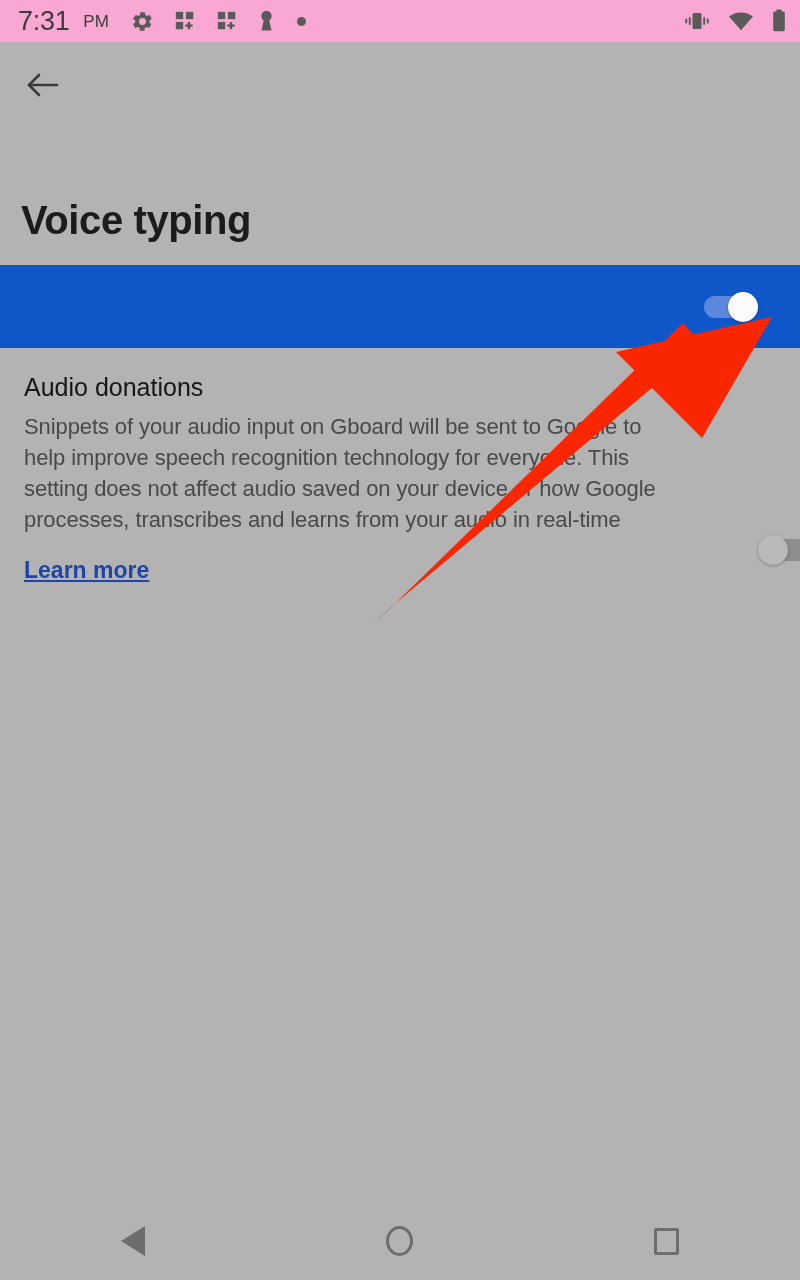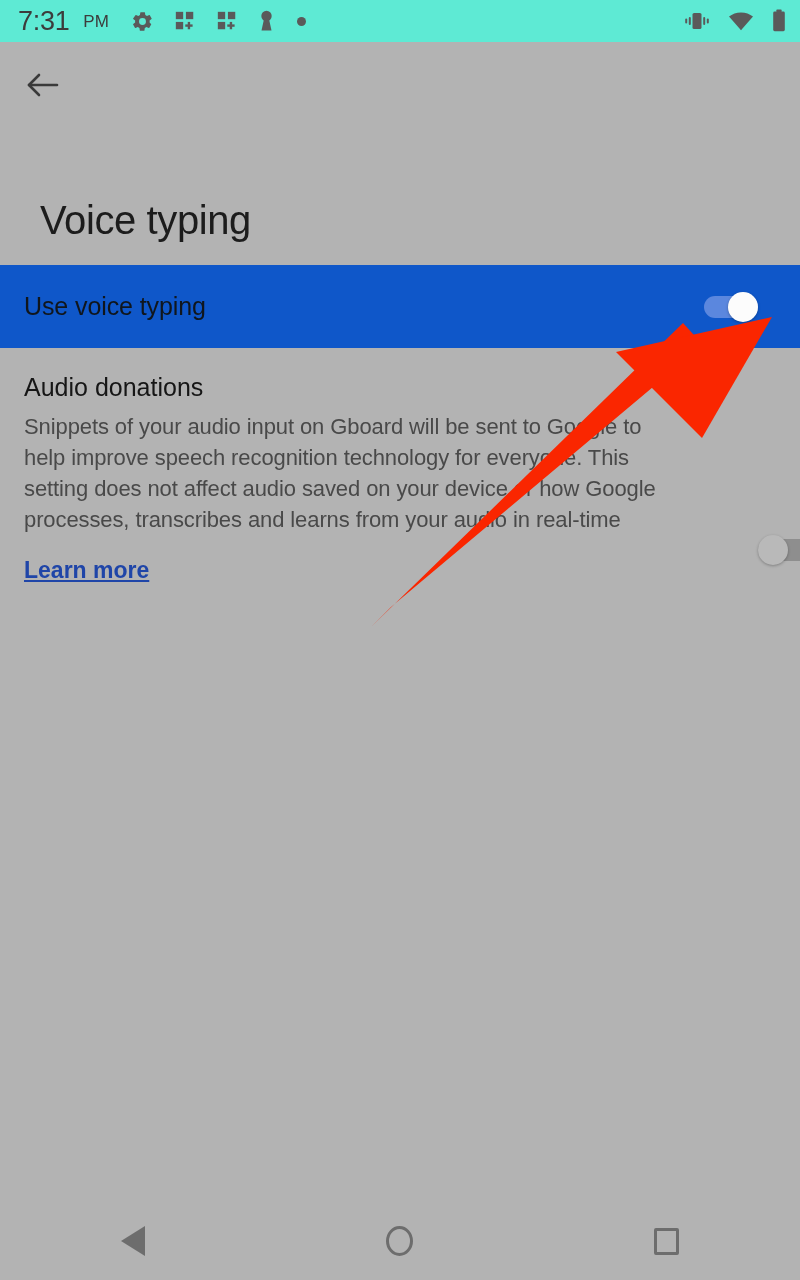--- a/index.html
+++ b/index.html
@@ -24,21 +24,21 @@
   }
 
   
   #status-bar {
     position: absolute;
     left: 0; top: 0;
     width: 800px; height: 42px;
     display: flex;
     align-items: center;
     padding: 0 14px 0 18px;
-    background: #5eead4;
+    background: #f9a8d4;
     gap: 33px;
   }
   #status-left {
     display: flex;
     align-items: center;
     gap: 0;
   }
   .clock-time {
     font-size: 27px;
     color: #3c3c3c;
@@ -80,24 +80,24 @@
     left: 18px; top: 60px;
     width: 50px; height: 50px;
     display: flex;
     align-items: center;
     justify-content: center;
     cursor: pointer;
   }
 
   #page-title {
     position: absolute;
-    left: 40px; top: 198px;
+    left: 21px; top: 198px;
     font-size: 40px;
     color: #1c1c1c;
-    font-weight: 400;
+    font-weight: 700;
     letter-spacing: -0.4px;
     line-height: 1.1;
   }
 
   
   #voice-typing-row {
     position: absolute;
     left: 0; top: 265px;
     width: 800px; height: 83px;
     background: #0f57c9;
@@ -299,21 +299,20 @@
       <g stroke="#3a3a3a" stroke-width="2.6" fill="none" stroke-linecap="round" stroke-linejoin="round">
         <line x1="3" y1="15" x2="31" y2="15"></line>
         <polyline points="13,5 3,15 13,25"></polyline>
       </g>
     </svg>
   </div>
 
   <div id="page-title">Voice typing</div>
 
   <div id="voice-typing-row">
-    <span id="voice-typing-label">Use voice typing</span>
     <span class="toggle on">
       <span class="track"></span>
       <span class="thumb"></span>
     </span>
   </div>
 
   <div id="audio-donations-section">
     <div id="audio-donations-body">
       <div id="audio-donations-text">
         <div id="audio-donations-title">Audio donations</div>

